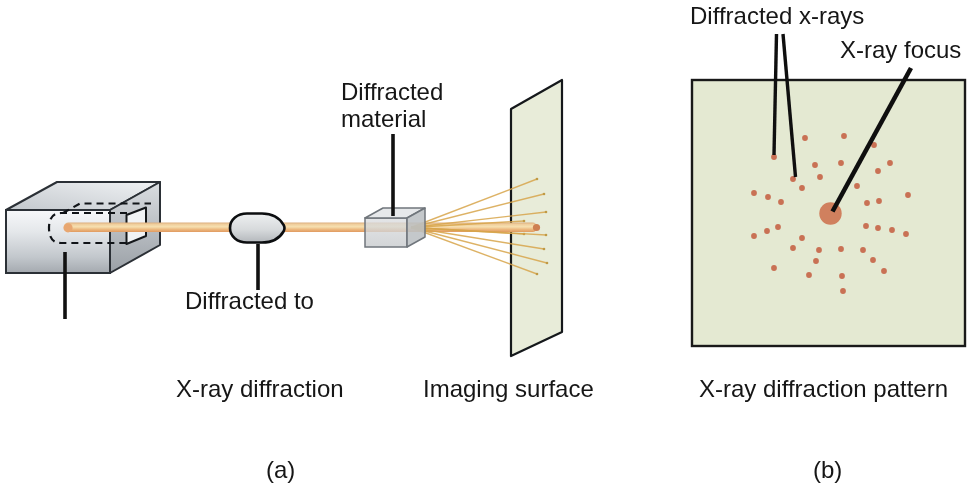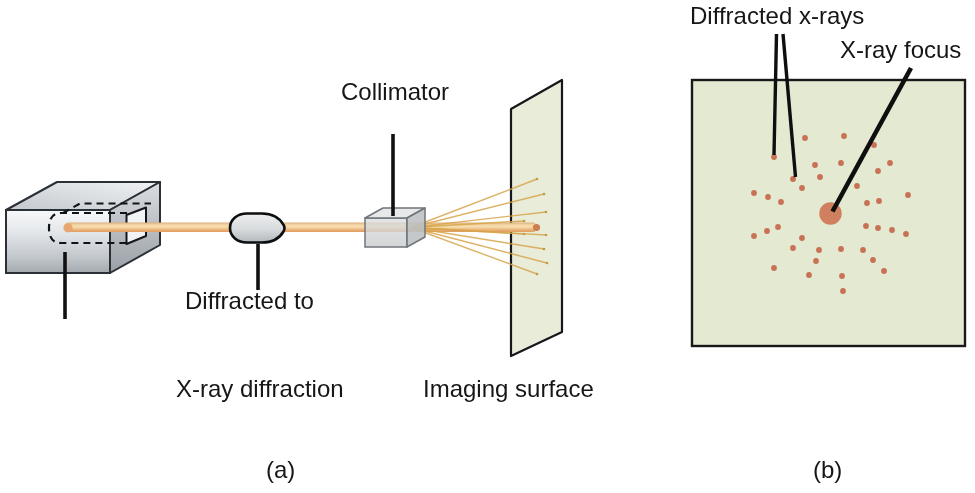--- a/index.html
+++ b/index.html
@@ -148,22 +148,24 @@
       <line x1="776.5" y1="34" x2="774" y2="155" stroke-width="3.4"></line>
       <line x1="783" y1="34" x2="795.5" y2="177" stroke-width="3.4"></line>
       <line x1="911" y1="68" x2="832.5" y2="211.5" stroke-width="4.6"></line>
     </g>
   </svg>
 
   <div class="lbl" style="left:185px;top:287px">
     <div>Diffracted to</div>
   </div>
   <div class="lbl" style="left:341px;top:78px">
-    <div>Collimator</div>
+    <div>Diffracted</div>
+    <div>material</div>
   </div>
   <div class="lbl" style="left:176px;top:375px">X-ray diffraction</div>
   <div class="lbl" style="left:423px;top:375px">Imaging surface</div>
   <div class="lbl" style="left:266px;top:456px">(a)</div>
 
   <div class="lbl" style="left:690px;top:2px">Diffracted x-rays</div>
   <div class="lbl" style="left:840px;top:36px">X-ray focus</div>
+  <div class="lbl" style="left:699px;top:375px">X-ray diffraction pattern</div>
   <div class="lbl" style="left:813px;top:456px">(b)</div>
 </div>
 
 </body></html>

